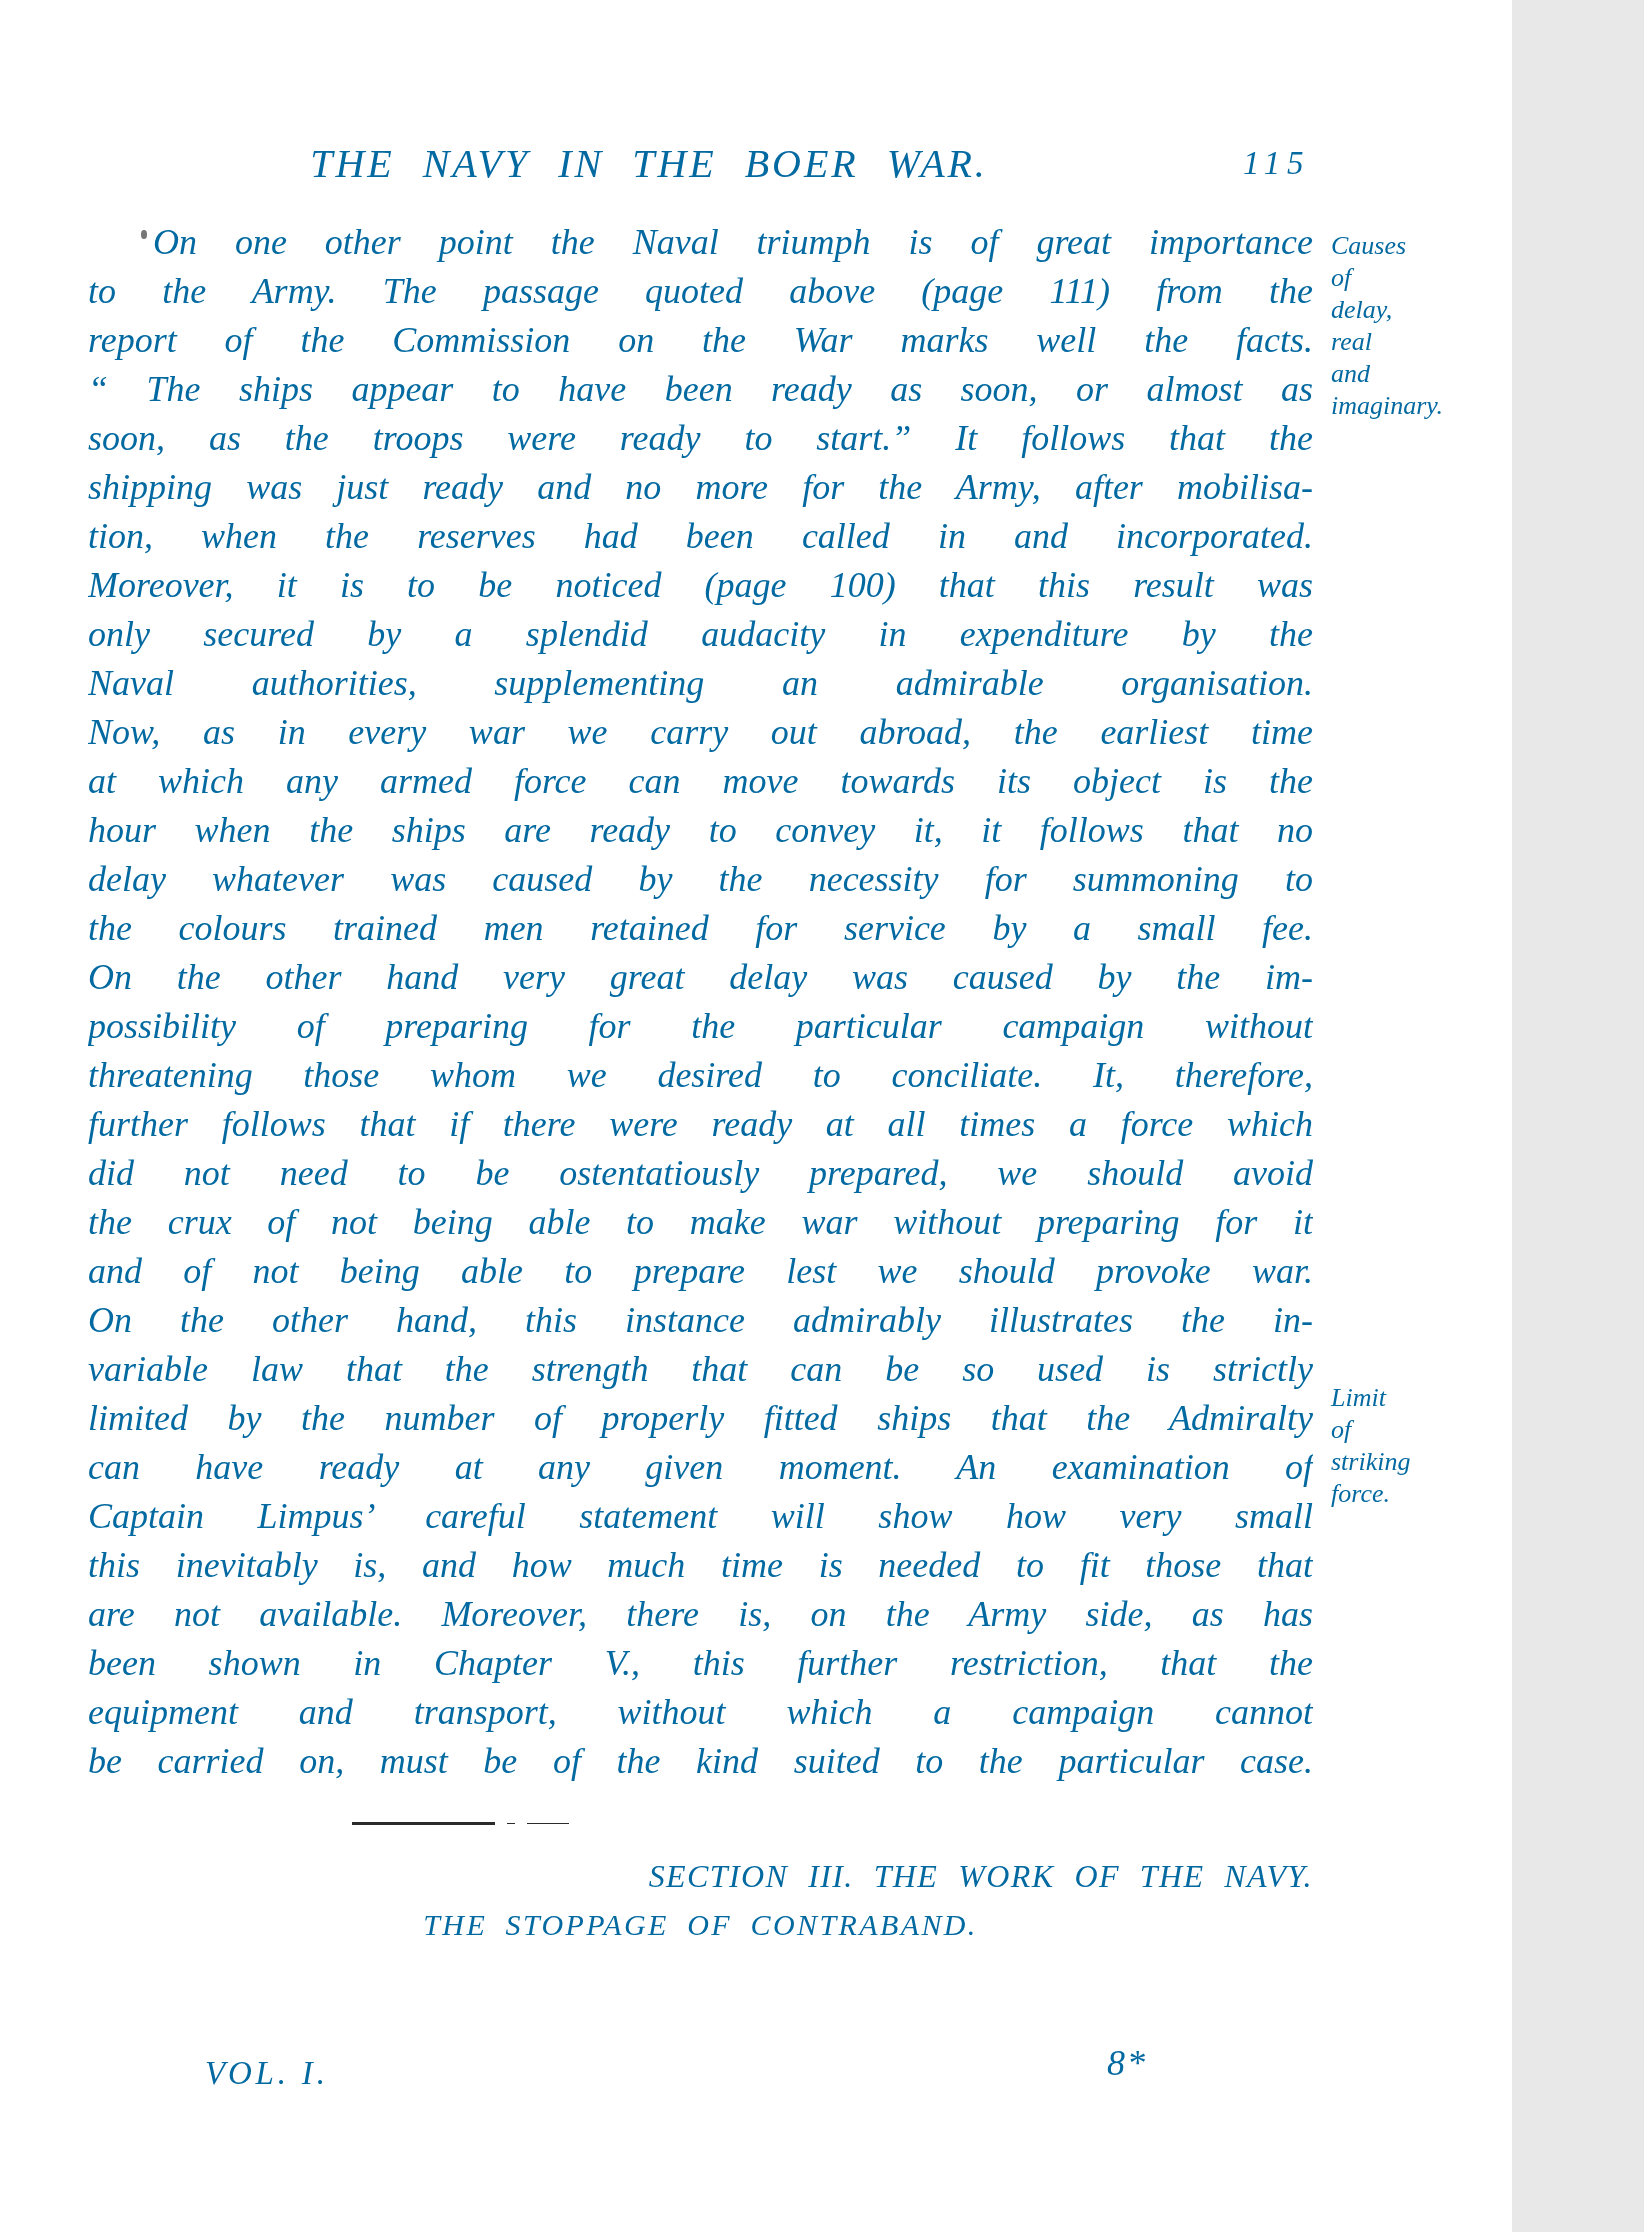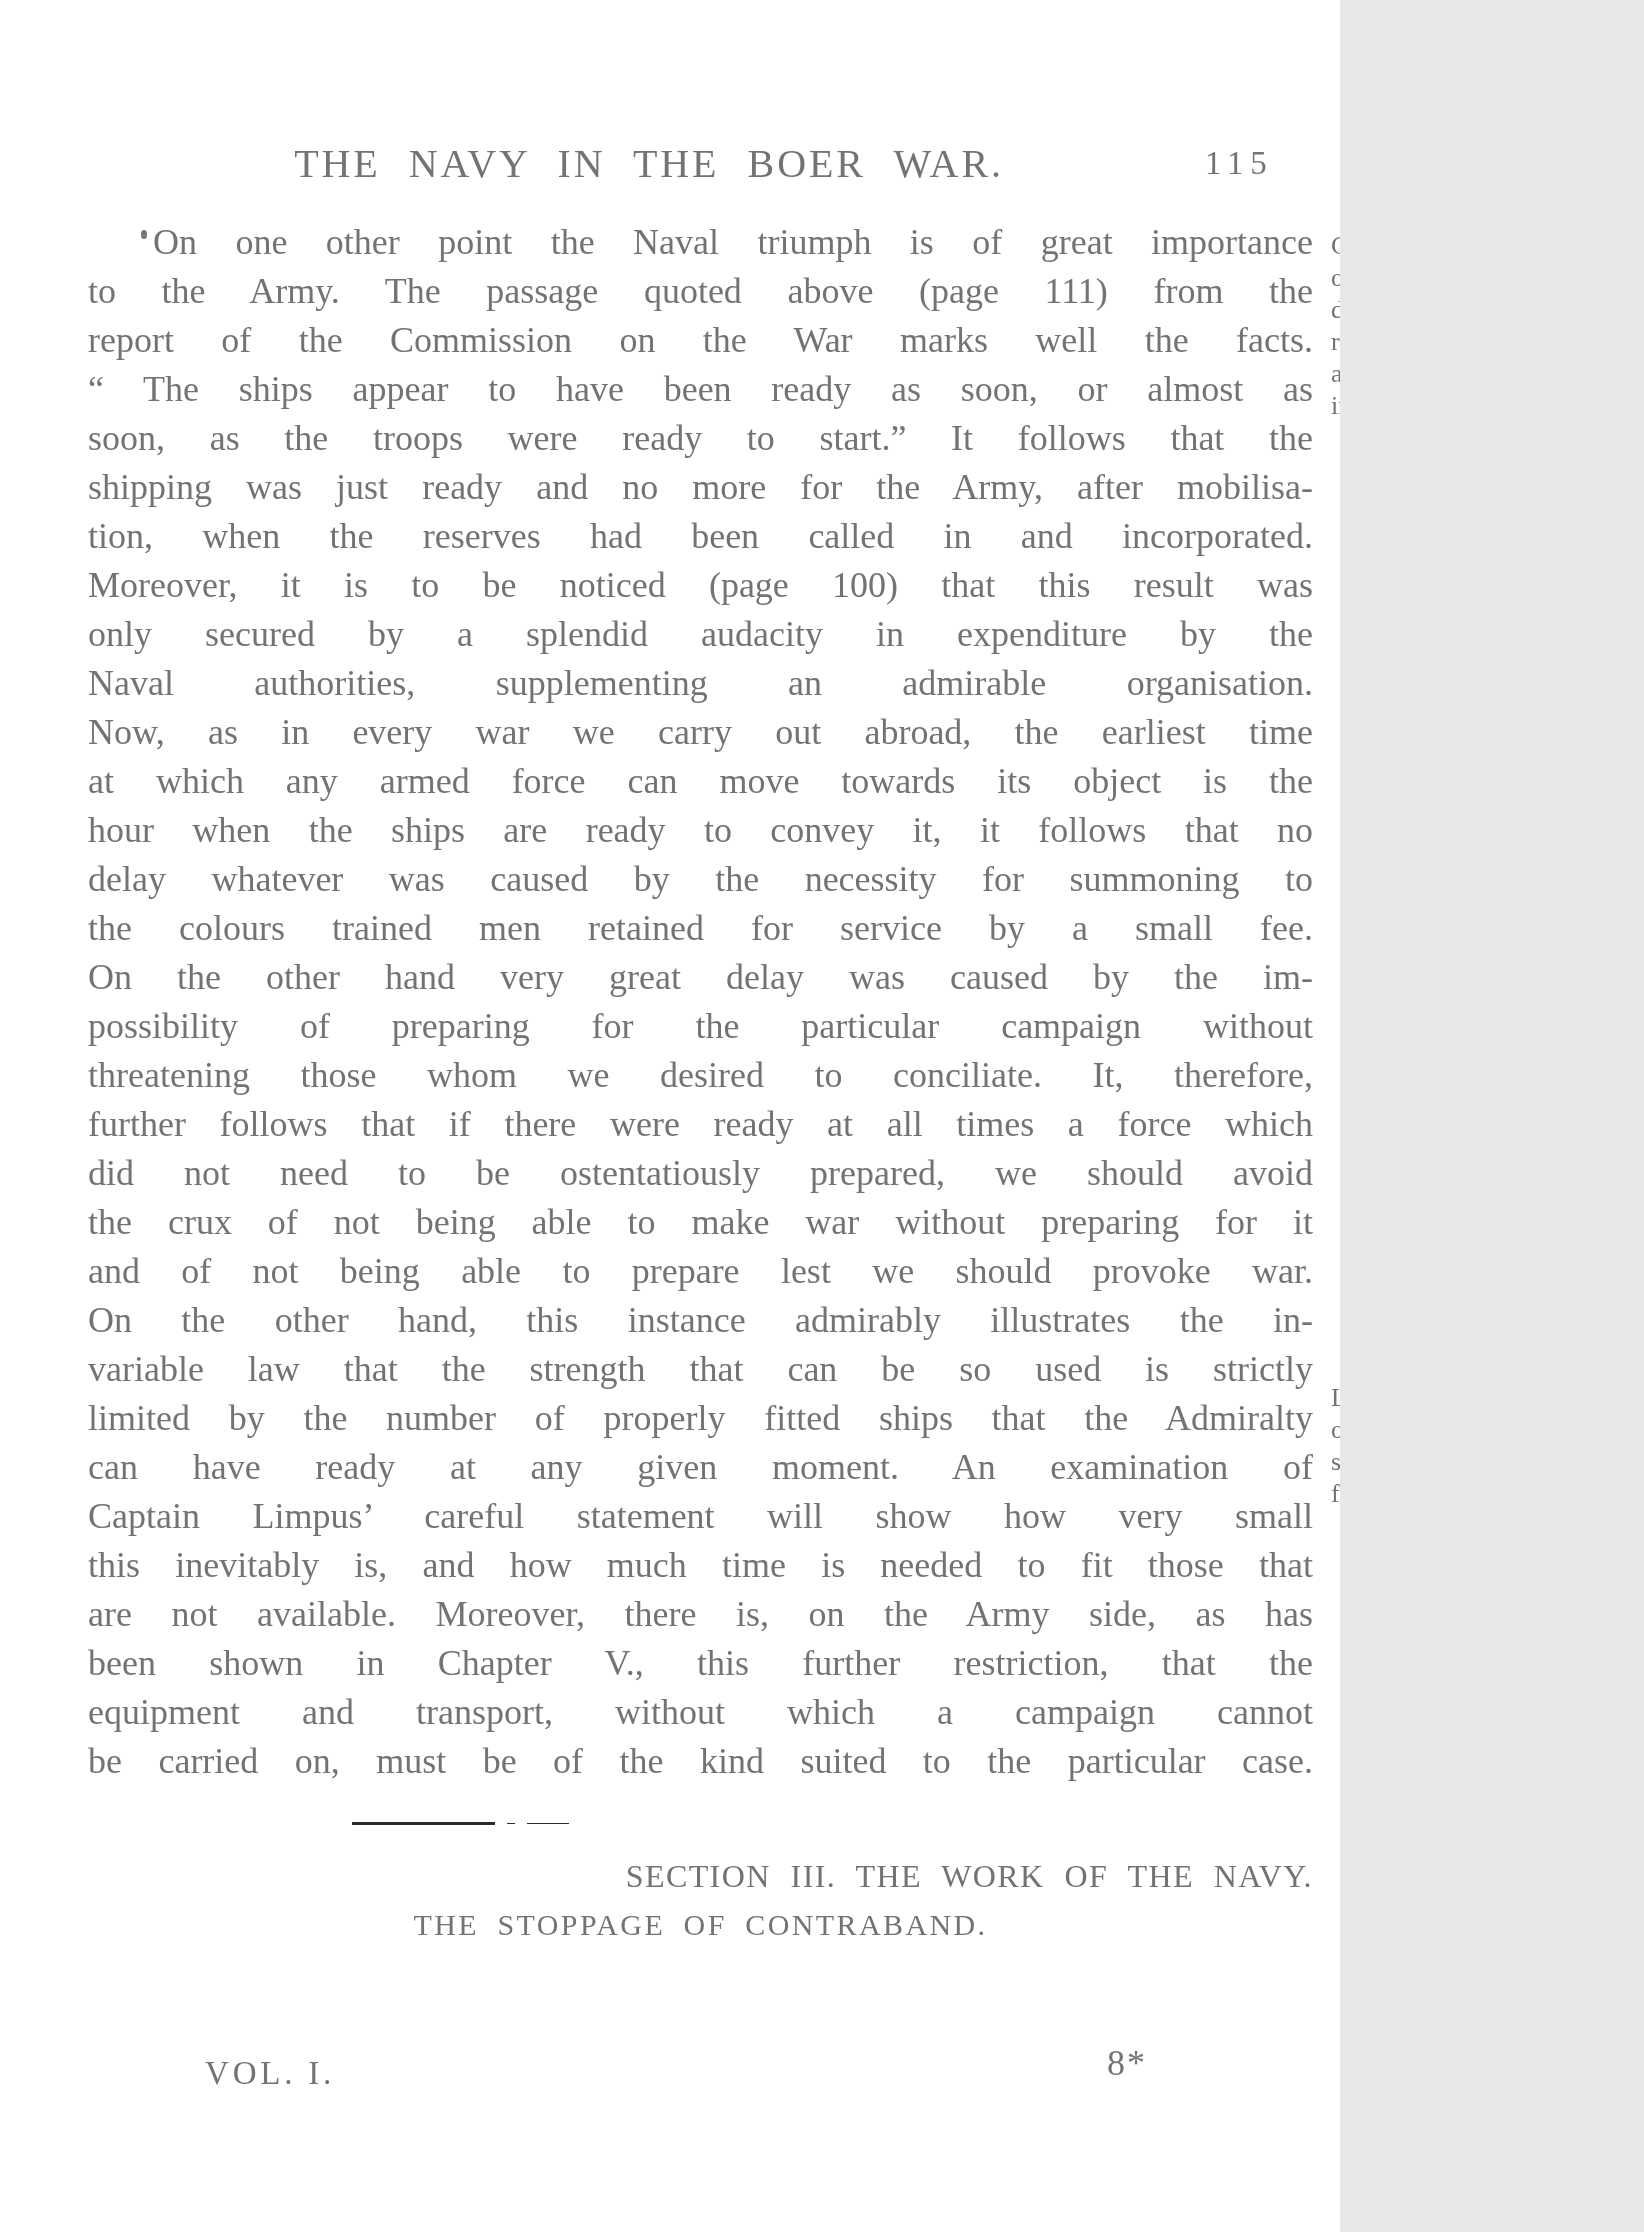--- a/index.html
+++ b/index.html
@@ -1,31 +1,32 @@
 <!DOCTYPE html>
 <html><head>
 <meta charset="utf-8">
 <style>
   html,body { margin:0; padding:0; background:#e8e8e8; }
   .page {
     position:relative;
-    width:1340px; height:2233px;
+    width:1512px; height:2233px;
     background:#ffffff;
-    color:#737373;
+    color:#0369a1;
     font-family:"Liberation Serif","DejaVu Serif",serif;
     overflow:hidden;
+    font-style:italic;
   }
   .running-title {
     position:absolute; top:140px; left:0; width:1298px;
     text-align:center;
     font-size:40px; letter-spacing:2.9px; word-spacing:15.3px;
     white-space:nowrap;
   }
   .page-number {
-    position:absolute; top:145px; left:1205px;
+    position:absolute; top:145px; left:1243px;
     font-size:33px; letter-spacing:6.7px;
   }
   .para1 {
     position:absolute; top:198px; left:88px; width:1225px;margin-top:20px;
   }
   .para1 .line {
     font-size:36px; line-height:49px; height:49px;
     text-align:justify; text-align-last:justify;
     overflow:hidden;
   }

